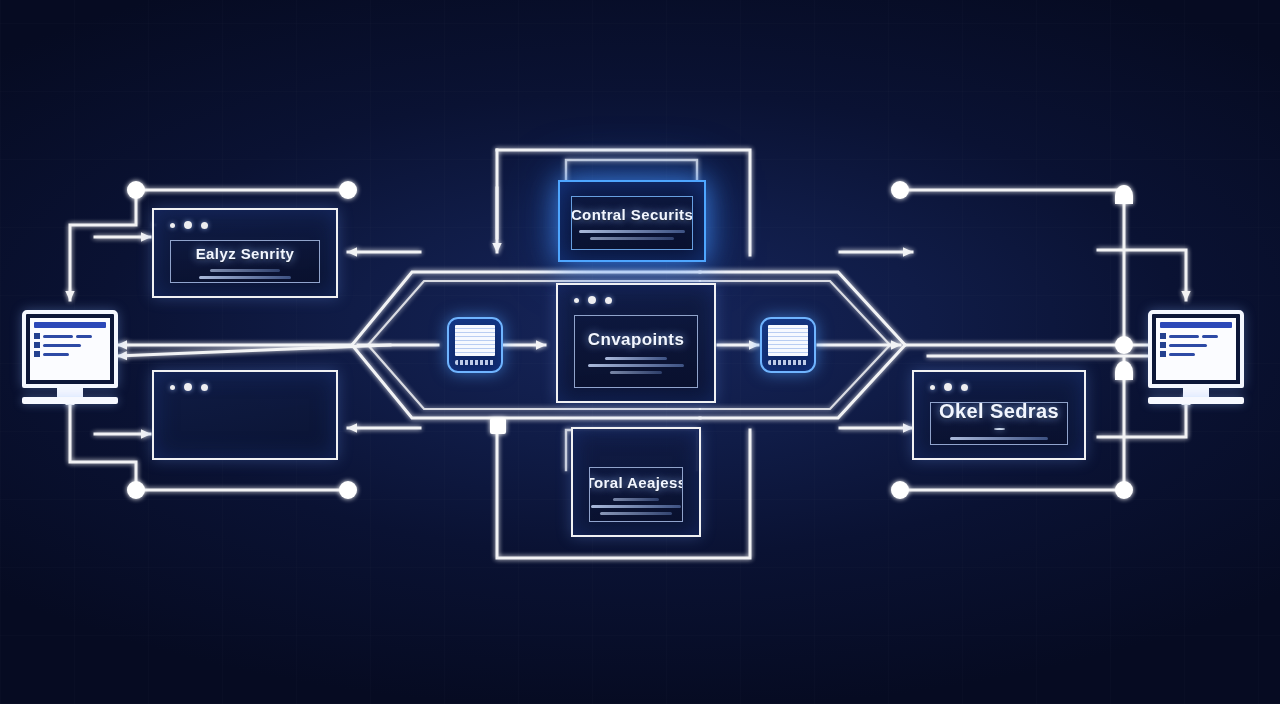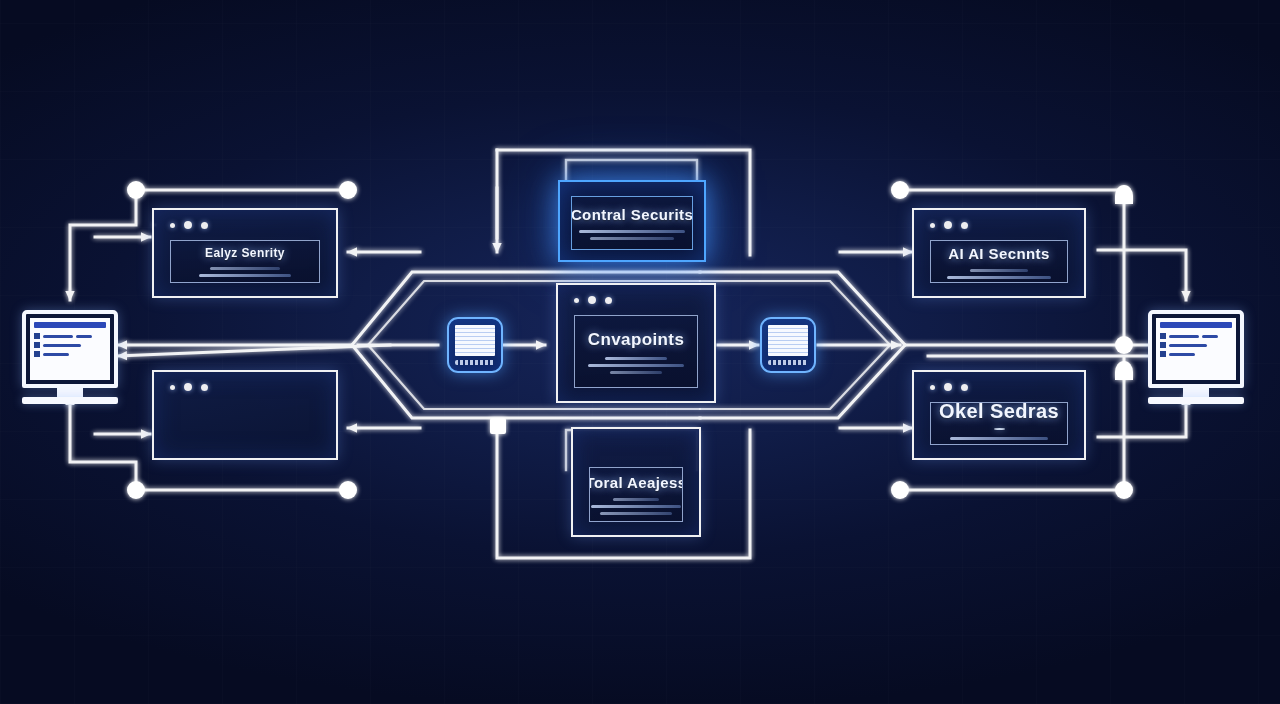--- a/index.html
+++ b/index.html
@@ -271,50 +271,36 @@
     </div>
   </div>
 
   <div class="win" style="left:152px; top:208px; width:186px; height:90px;">
     <div class="dots">
         <i></i>
         <i></i>
         <i></i>
       </div>
     <div class="inner">
-      <div class="wtitle" style="font-size:12px;">Ealyz Senrity</div>
+      <div class="wtitle" style="font-size:15px;">Ealyz Senrity</div>
       <div class="sub">
         <span style="width:70px; opacity:0.75;"></span>
         <span style="width:92px;"></span>
       </div>
     </div>
   </div>
 
   <div class="win" style="left:152px; top:370px; width:186px; height:90px;">
     <div class="dots">
         <i></i>
         <i></i>
         <i></i>
       </div>
   </div>
 
-  <div class="win" style="left:912px; top:208px; width:174px; height:90px;">
-    <div class="dots">
-        <i></i>
-        <i></i>
-        <i></i>
-      </div>
-    <div class="inner">
-      <div class="wtitle" style="font-size:15px;">AI AI Secnnts</div>
-      <div class="sub">
-        <span style="width:58px; opacity:0.75;"></span>
-        <span style="width:104px;"></span>
-      </div>
-    </div>
-  </div>
 
   <div class="win" style="left:912px; top:370px; width:174px; height:90px;">
     <div class="dots">
         <i></i>
         <i></i>
         <i></i>
       </div>
     <div class="inner">
       <div class="wtitle" style="font-size:20px;">Okel Sedras</div>
       <div class="badge"></div>

